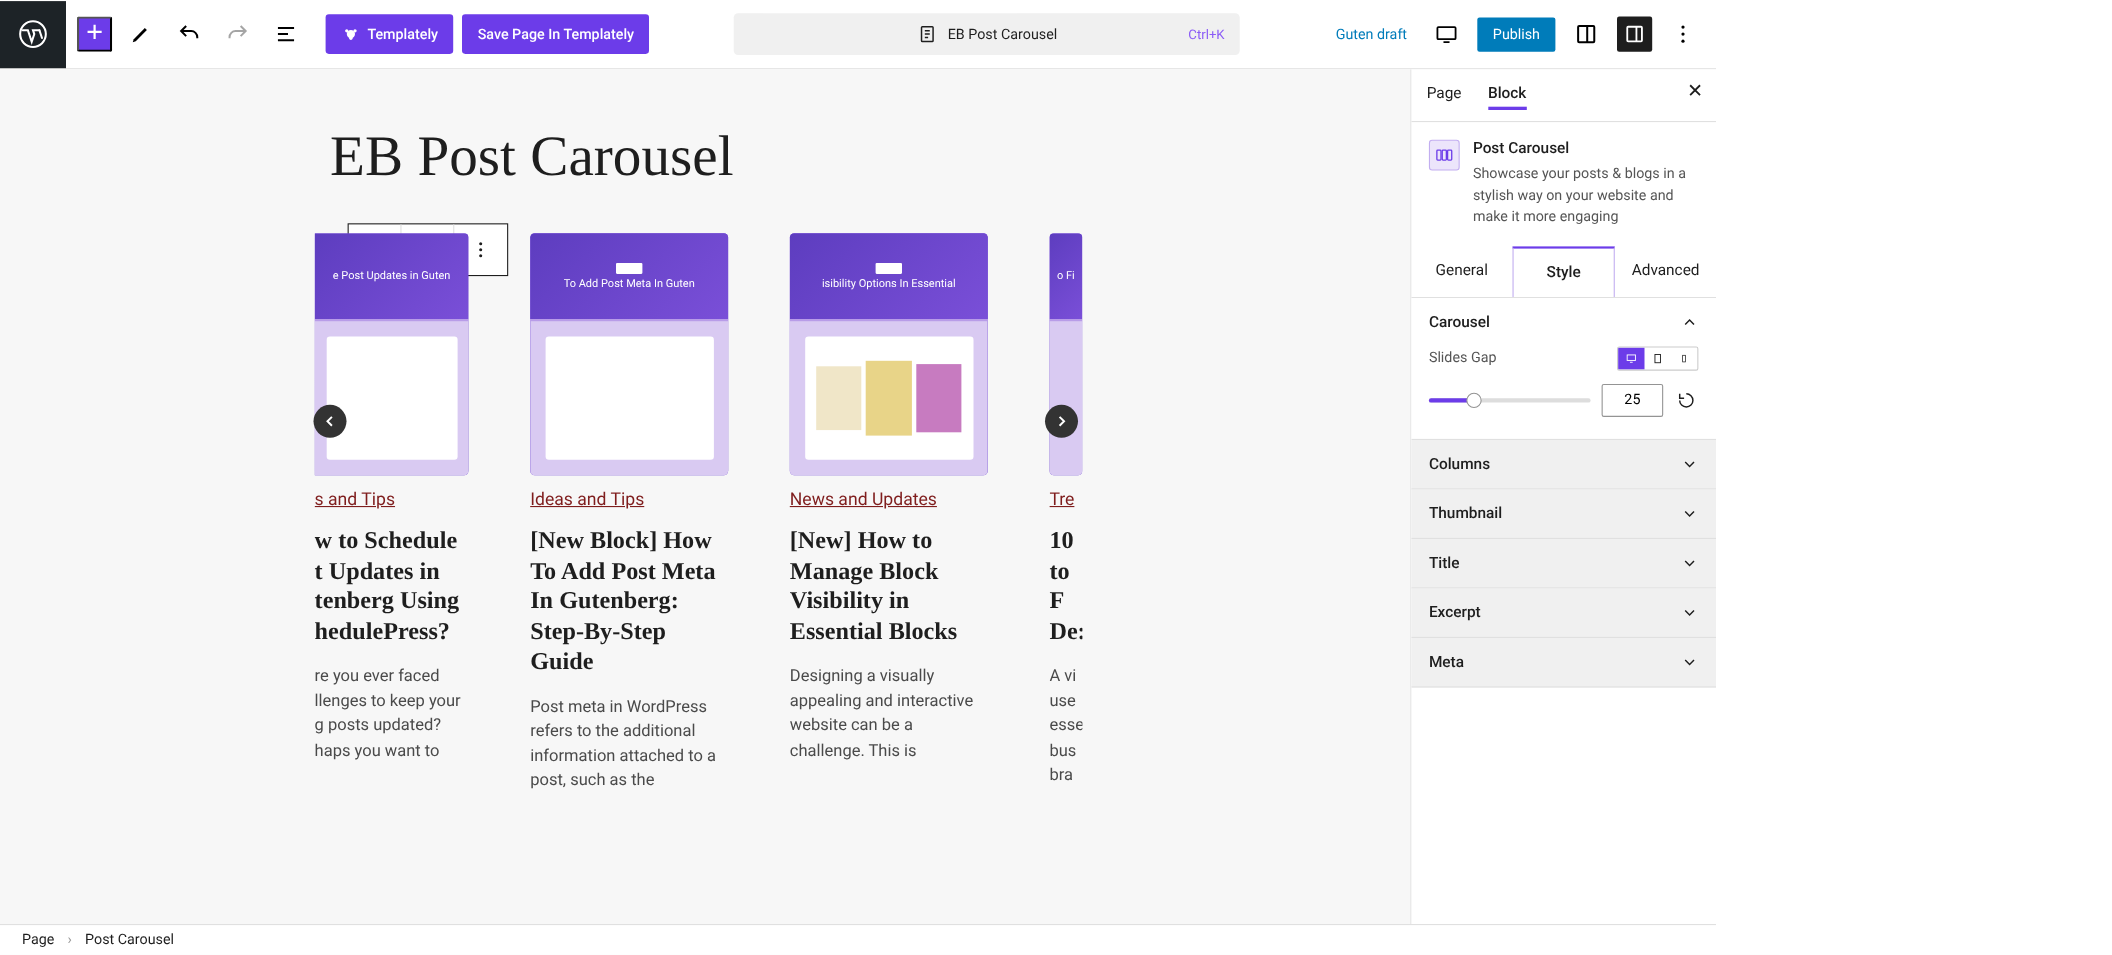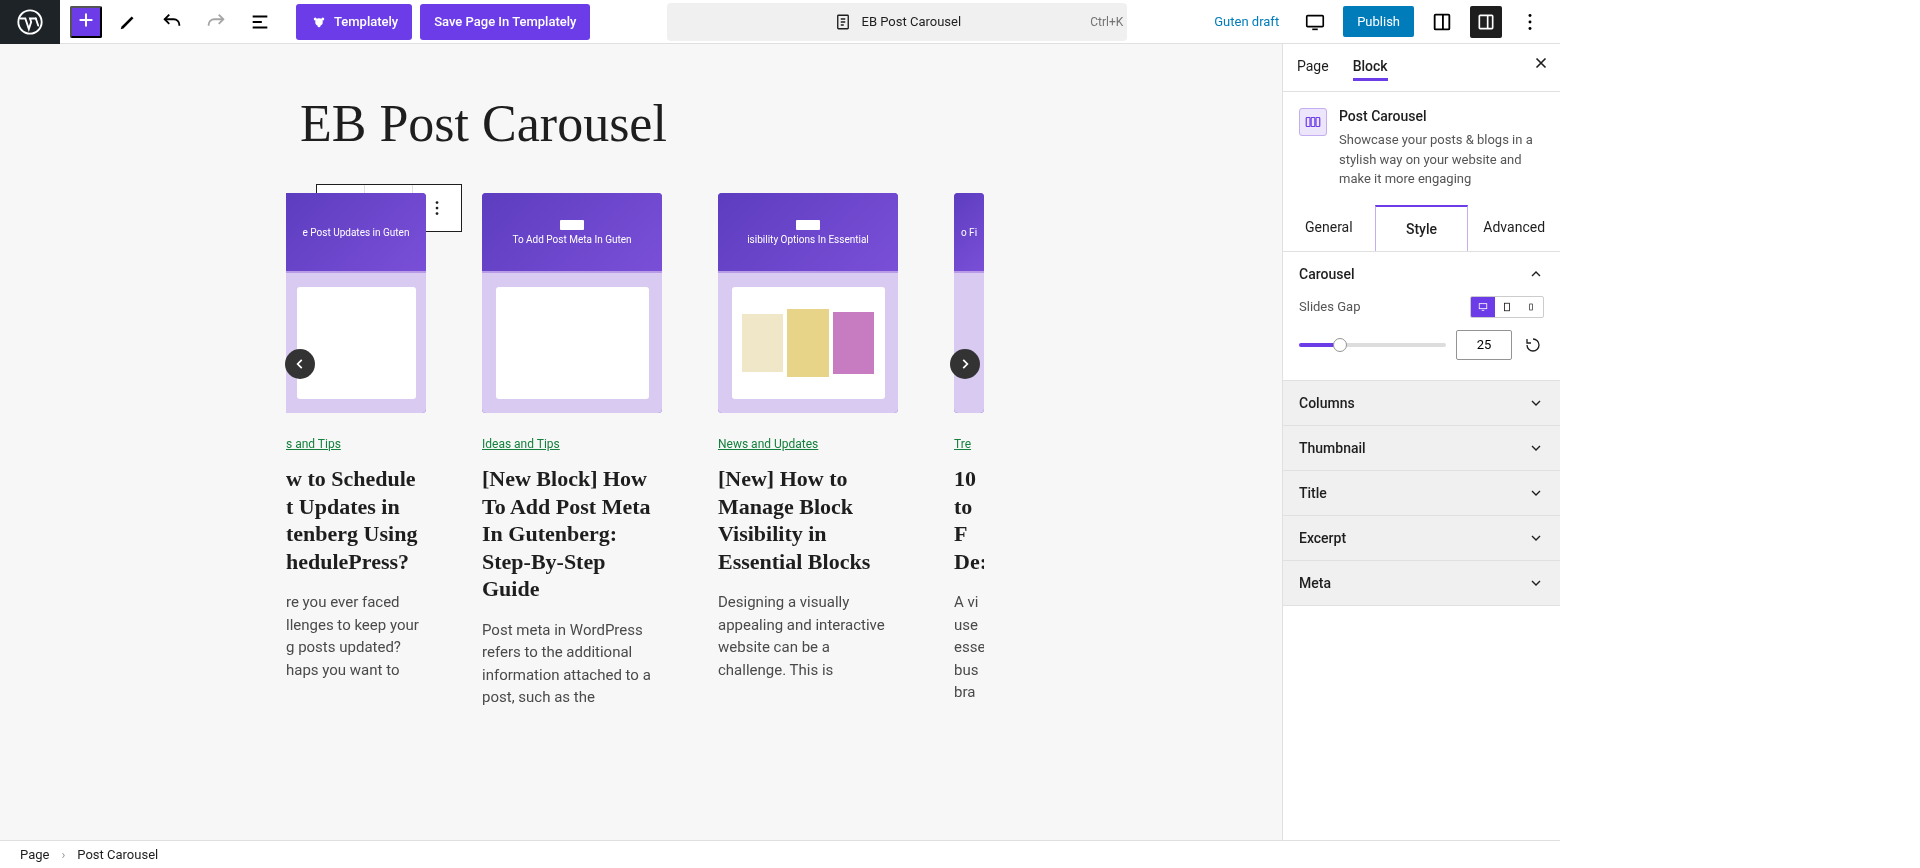--- a/index.html
+++ b/index.html
@@ -1,48 +1,48 @@
 <!DOCTYPE html>
 <html><head>
 <meta charset="utf-8">
 <style>
 * { margin: 0; padding: 0; box-sizing: border-box; font-family: -apple-system, BlinkMacSystemFont, "Segoe UI", Roboto, sans-serif; }
 body { background: #fff; color: #1e1e1e; font-size: 13px; overflow: hidden; }
 .app { display: flex; flex-direction: column; height: 868px; width: 1560px; }
-.topbar { display: flex; align-items: center; height: 44px; border-bottom: 1px solid #e0e0e0; }
+.topbar { display: flex; align-items: center; height: 63px; border-bottom: 1px solid #e0e0e0; }
 .wp-logo { width: 60px; height: 61px; background: #1d2327; display: flex; align-items: center; justify-content: center; color: #fff; }
 .wp-logo svg { width: 28px; height: 28px; }
 .topbar-left { display: flex; align-items: center; gap: 8px; padding: 0 10px; }
 .icon-btn { width: 36px; height: 36px; display: flex; align-items: center; justify-content: center; border-radius: 2px; cursor: pointer; border: none; background: transparent; }
 .add-btn { background: #6c3ce9; color: #fff; width: 32px; height: 32px; border-radius: 2px; }
 .add-btn svg { width: 22px; height: 22px; }
 .purple-btn { background: #6c3ce9; color: #fff; padding: 0 14px; height: 36px; border-radius: 3px; border: none; font-size: 13px; display: flex; align-items: center; gap: 6px; cursor: pointer; font-weight: 500; }
 .purple-btn svg { width: 18px; height: 18px; }
 .topbar-center { flex: 1; display: flex; justify-content: center; }
 .doc-pill { background: #f0f0f0; height: 38px; width: 460px; border-radius: 4px; display: flex; align-items: center; justify-content: center; gap: 10px; font-size: 13px; color: #1e1e1e; position: relative; }
-.doc-pill .kbd { position: absolute; right: 4px; color: #737373; font-size: 12px; }
+.doc-pill .kbd { position: absolute; right: 14px; color: #8b5cf6; font-size: 12px; }
 .topbar-right { display: flex; align-items: center; gap: 10px; padding: 0 12px; }
 .link-btn { color: #007cba; background: none; border: none; font-size: 13px; cursor: pointer; padding: 6px 8px; }
 .publish-btn { background: #007cba; color: #fff; border: none; padding: 8px 14px; border-radius: 2px; font-size: 13px; cursor: pointer; }
 .dark-icon { background: #1e1e1e; color: #fff; width: 32px; height: 32px; display:flex; align-items:center; justify-content:center; border-radius:2px; }
 .main-wrap { flex: 1; display: flex; overflow: hidden; }
 .canvas { flex: 1; background: #f7f7f7; position: relative; overflow: hidden; }
 .canvas-inner { padding: 50px 0 0 300px; }
 .page-title { font-family: Georgia, serif; font-size: 52px; font-weight: 400; color: #1e1e1e; }
 .block-toolbar { position: absolute; top: 140px; left: 316px; background: #fff; border: 1px solid #1e1e1e; display: flex; height: 48px; }
 .block-toolbar > div { width: 48px; height: 100%; border-right: 1px solid #e0e0e0; display: flex; align-items: center; justify-content: center; }
 .block-toolbar > div:last-child { border-right: none; }
 .block-toolbar .active { color: #6c3ce9; }
 .carousel-area { margin-top: 40px; display: flex; gap: 56px; position: relative; margin-left: -14px; }
 .carousel-card { width: 180px; }
 .card-img { height: 220px; background: linear-gradient(135deg, #7b4fe0, #5a32c9); border-radius: 4px; overflow: hidden; display: flex; flex-direction: column; }
 .card-img-head { height: 78px; background: linear-gradient(135deg, #5d3dbf, #7a4fd8); color: #fff; font-size: 10px; display:flex; flex-direction:column; align-items:center; justify-content:center; padding:6px; text-align:center; gap:4px; }
 .card-img-body { flex: 1; background: #d9caf2; border-top: 2px solid #b89ce8; display:flex; align-items:center; justify-content:center; }
 .card-img-body .mock { width: 85%; height: 80%; background: #fff; border-radius: 3px; }
-.card-cat { color: #15803d; text-decoration: underline; font-size: 12px; display: block; margin-top: 24px; }
+.card-cat { color: #7f1d1d; text-decoration: underline; font-size: 16px; display: block; margin-top: 12px; }
 .card-title { font-family: Georgia, serif; font-size: 22px; font-weight: 700; margin-top: 14px; line-height: 1.25; color: #1e1e1e; }
 .card-excerpt { font-size: 15px; color: #4a4a4a; margin-top: 16px; line-height: 1.5; }
 .card0 { width: 140px; margin-left: 0; overflow: hidden; }
 .card0 .card-img { border-radius: 0 4px 4px 0; }
 .card3 { width: 30px; overflow: hidden; }
 .nav-btn { position: absolute; top: 305px; width: 30px; height: 30px; border-radius: 50%; background: #333; color: #fff; display: flex; align-items: center; justify-content: center; border: none; cursor: pointer; }
 .nav-prev { left: 285px; }
 .nav-next { left: 950px; }
 .sidebar { width: 278px; border-left: 1px solid #e0e0e0; background: #fff; display: flex; flex-direction: column; overflow-y: auto; }
 .side-tabs { display: flex; border-bottom: 1px solid #e0e0e0; height: 48px; align-items: center; padding: 0 14px; gap: 24px; position: relative; }

